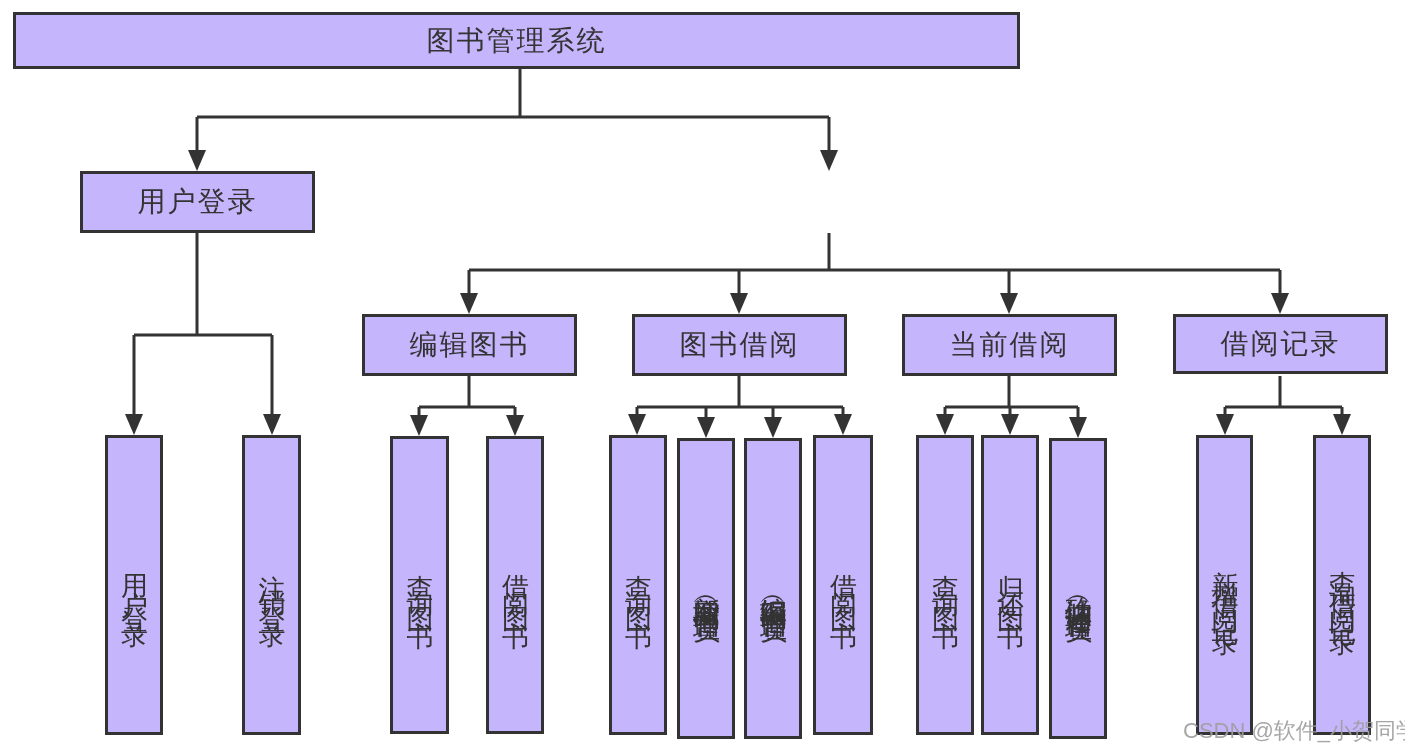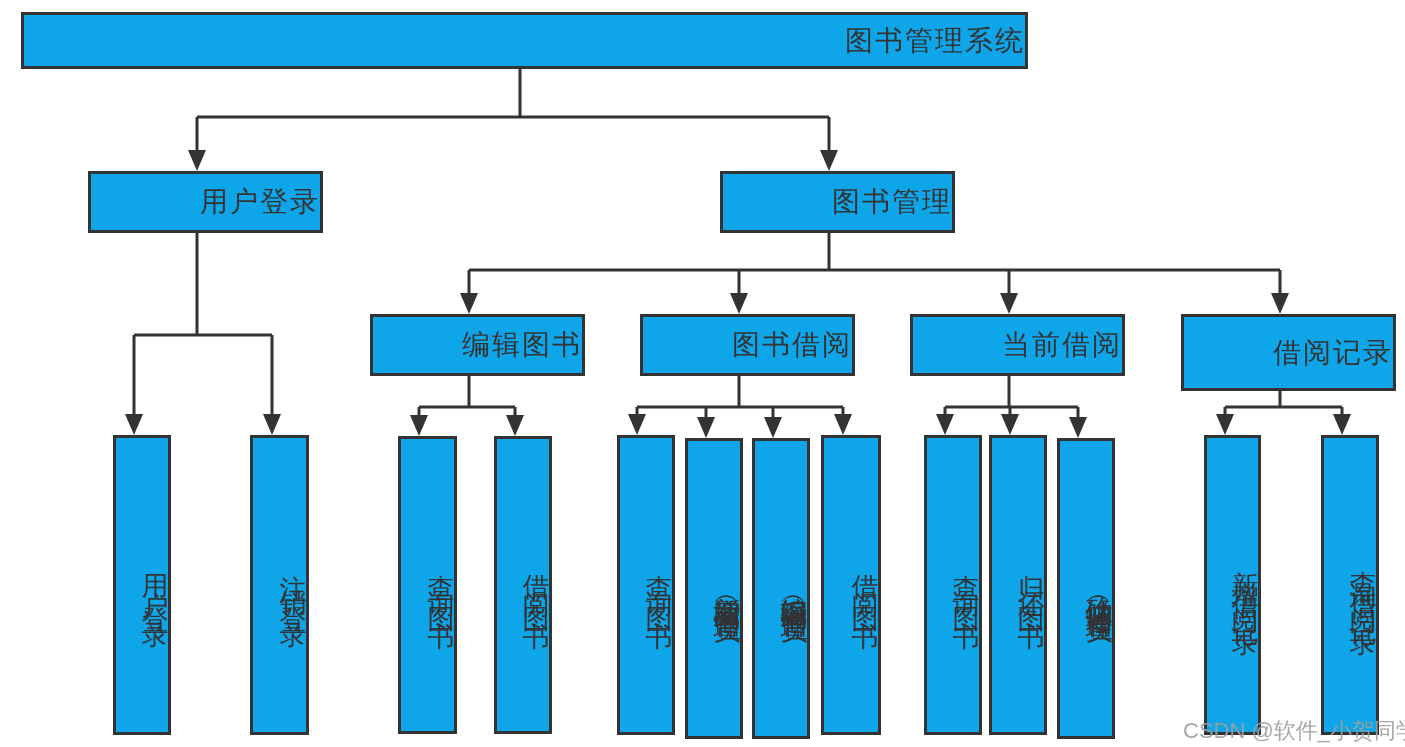--- a/index.html
+++ b/index.html
@@ -19,27 +19,26 @@
   .connectors {
     position: absolute;
     left: 0;
     top: 0;
     width: 1405px;
     height: 747px;
     pointer-events: none;
   }
   .node {
     position: absolute;
-    background: #0ea5e9;
+    background: #c4b5fd;
     border: 3px solid #333333;
     box-sizing: border-box;
     display: flex;
     align-items: center;
-    justify-content: flex-end;
-    margin-left: 8px;
+    justify-content: center;
   }
   .h-label {
     font-size: 28px;
     letter-spacing: 2px;
     color: #333333;
     white-space: nowrap;
   }
   .v-label {
     writing-mode: vertical-rl;
     text-orientation: mixed;
@@ -52,21 +51,21 @@
   .sp-med   { letter-spacing: 12px; }
   .sp-tight { letter-spacing: 3px; }
 
   
   .n-root        { left: 13px;   top: 12px;  width: 1007px; height: 57px; }
   .n-user-login  { left: 80px;   top: 171px; width: 235px;  height: 62px; }
   .n-book-mgmt   { left: 712px;  top: 171px; width: 235px;  height: 62px; }
   .n-new-books   { left: 362px;  top: 314px; width: 215px;  height: 62px; }
   .n-borrowing   { left: 632px;  top: 314px; width: 215px;  height: 62px; }
   .n-current     { left: 902px;  top: 314px; width: 215px;  height: 62px; }
-  .n-records     { left: 1173px; top: 314px; width: 215px;  height: 77px; }
+  .n-records     { left: 1173px; top: 314px; width: 215px;  height: 60px; }
 
   .l-1  { left: 105px;  top: 435px; width: 58px; height: 300px; }
   .l-2  { left: 242px;  top: 435px; width: 59px; height: 300px; }
   .l-3  { left: 390px;  top: 436px; width: 59px; height: 298px; }
   .l-4  { left: 486px;  top: 436px; width: 58px; height: 298px; }
   .l-5  { left: 609px;  top: 435px; width: 58px; height: 300px; }
   .l-6  { left: 677px;  top: 438px; width: 58px; height: 301px; }
   .l-7  { left: 744px;  top: 438px; width: 58px; height: 301px; }
   .l-8  { left: 813px;  top: 435px; width: 60px; height: 300px; }
   .l-9  { left: 916px;  top: 435px; width: 58px; height: 300px; }
@@ -131,23 +130,20 @@
     </g>
   </svg>
 
   <div class="node n-root">
     <span class="h-label">图书管理系统</span>
   </div>
 
   <div class="node n-user-login">
     <span class="h-label">用户登录</span>
   </div>
-  <div class="node n-book-mgmt">
-    <span class="h-label">图书管理</span>
-  </div>
 
   <div class="node n-new-books">
     <span class="h-label">编辑图书</span>
   </div>
   <div class="node n-current">
     <span class="h-label">当前借阅</span>
   </div>
   <div class="node n-borrowing">
     <span class="h-label">图书借阅</span>
   </div>

